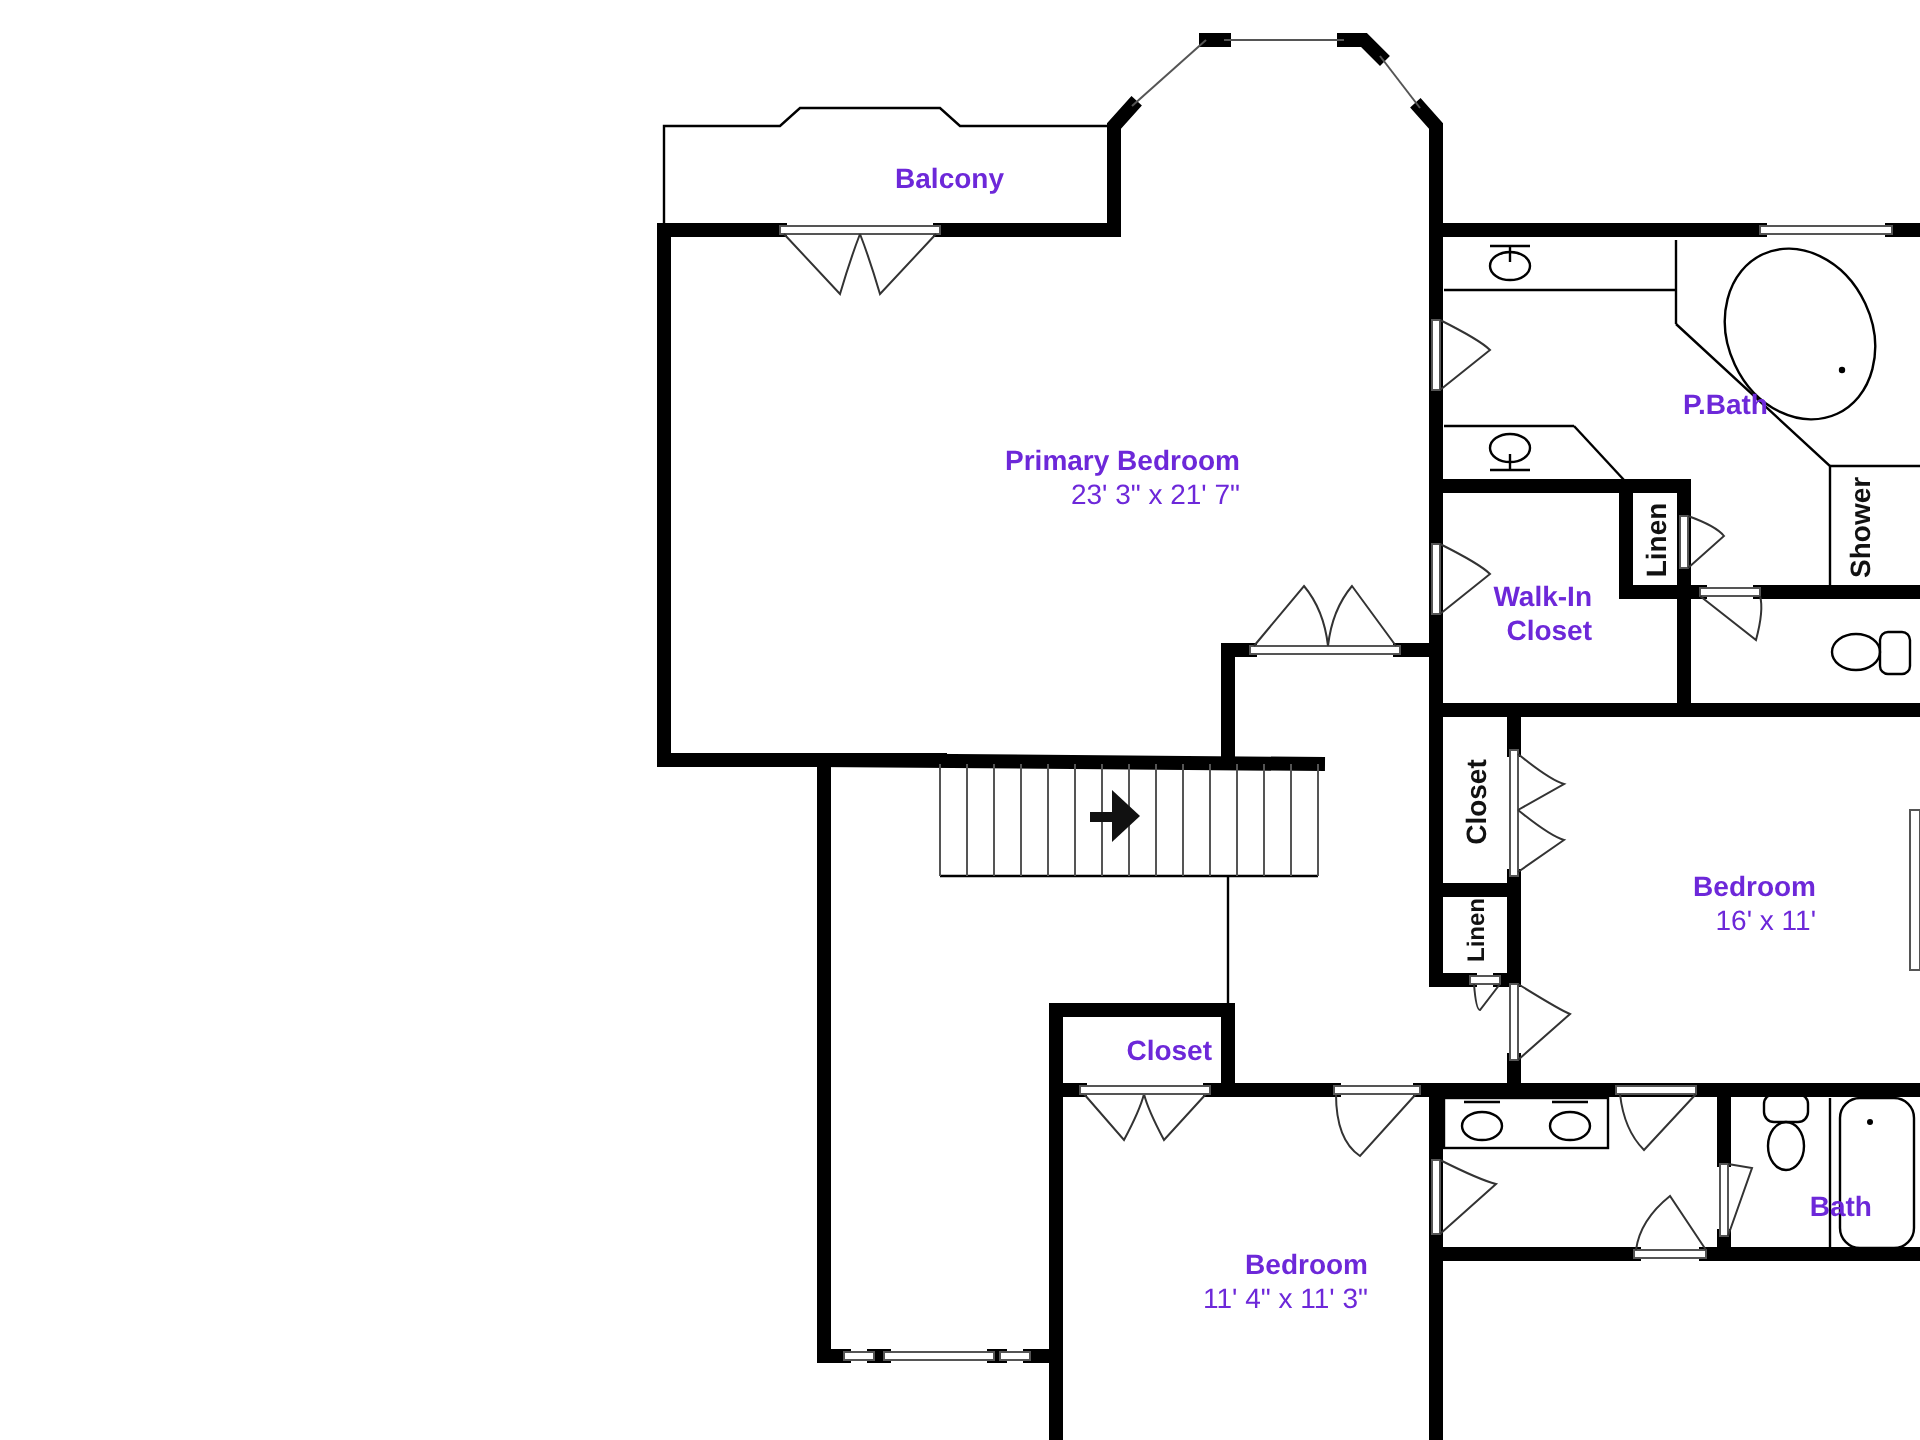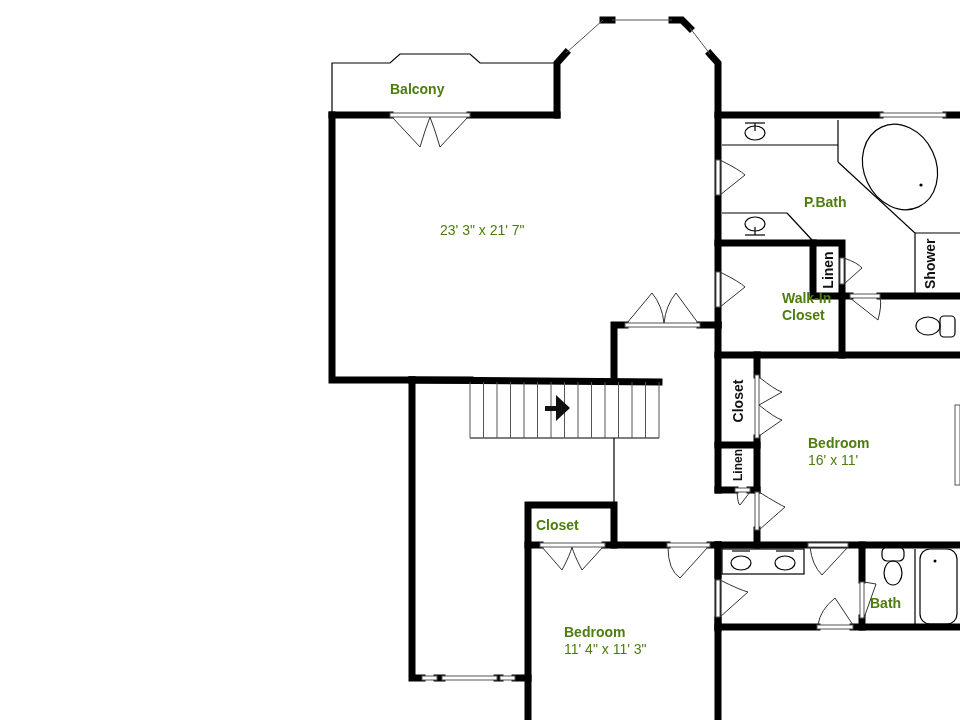--- a/index.html
+++ b/index.html
@@ -2,21 +2,21 @@
 <html><head>
 <meta charset="utf-8">
 <style>
   html, body { margin: 0; padding: 0; background: #ffffff; }
   body { width: 960px; height: 720px; overflow: hidden; position: relative; font-family: "Liberation Sans", sans-serif; }
   svg { position: absolute; left: 0; top: 0; }
   .wall { fill: none; stroke: #000; stroke-width: 7; stroke-linecap: square; }
   .thin { fill: none; stroke: #000; stroke-width: 1.2; }
   .win { fill: #fff; stroke: #555; stroke-width: 1; }
   .door { fill: none; stroke: #333; stroke-width: 1; }
-  .label { position: absolute; text-align: left; color: #4d7c0f; font-weight: bold; font-size: 14px; line-height: 17px; white-space: nowrap; }
+  .label { position: absolute; text-align: right; color: #6d28d9; font-weight: bold; font-size: 14px; line-height: 17px; white-space: nowrap; }
   .dim { font-weight: normal; font-size: 14px; }
   .vlabel { position: absolute; font-weight: bold; font-size: 14px; color: #111; transform: rotate(-90deg); transform-origin: center center; white-space: nowrap; }
 </style>
 </head>
 <body>
 
 <svg width="960" height="720" viewBox="0 0 960 720">
 
   <g>
     <polyline class="thin" points="332,115 332,63 390,63 400,54 470,54 480,63 557,63"></polyline>
@@ -200,30 +200,31 @@
   </g>
   <g>
     <rect x="920" y="549" width="37" height="75" rx="10" class="thin"></rect>
     <circle cx="935" cy="561" r="1.5" fill="#000"></circle>
   </g>
 </svg>
 
 <div class="label" style="left:390px;top:81px;width:112px;">Balcony</div>
 
 <div class="label" style="left:440px;top:222px;width:180px;">
+  <div>Primary Bedroom</div>
   <div class="dim">23' 3" x 21' 7"</div>
 </div>
 
 <div class="label" style="left:804px;top:194px;width:80px;">P.Bath</div>
 
 <div class="vlabel" style="left:905px;top:256px;width:50px;text-align:center;">Shower</div>
 
 <div class="vlabel" style="left:806px;top:262px;width:44px;text-align:center;">Linen</div>
 
-<div class="label" style="left:782px;top:290px;width:80px;">
+<div class="label" style="left:716px;top:290px;width:80px;">
   <div>Walk-In</div>
   <div>Closet</div>
 </div>
 
 <div class="vlabel" style="left:712px;top:393px;width:52px;text-align:center;">Closet</div>
 
 <div class="vlabel" style="left:719px;top:458px;width:38px;text-align:center;font-size:12px;">Linen</div>
 
 <div class="label" style="left:808px;top:435px;width:100px;">
   <div>Bedroom</div>

